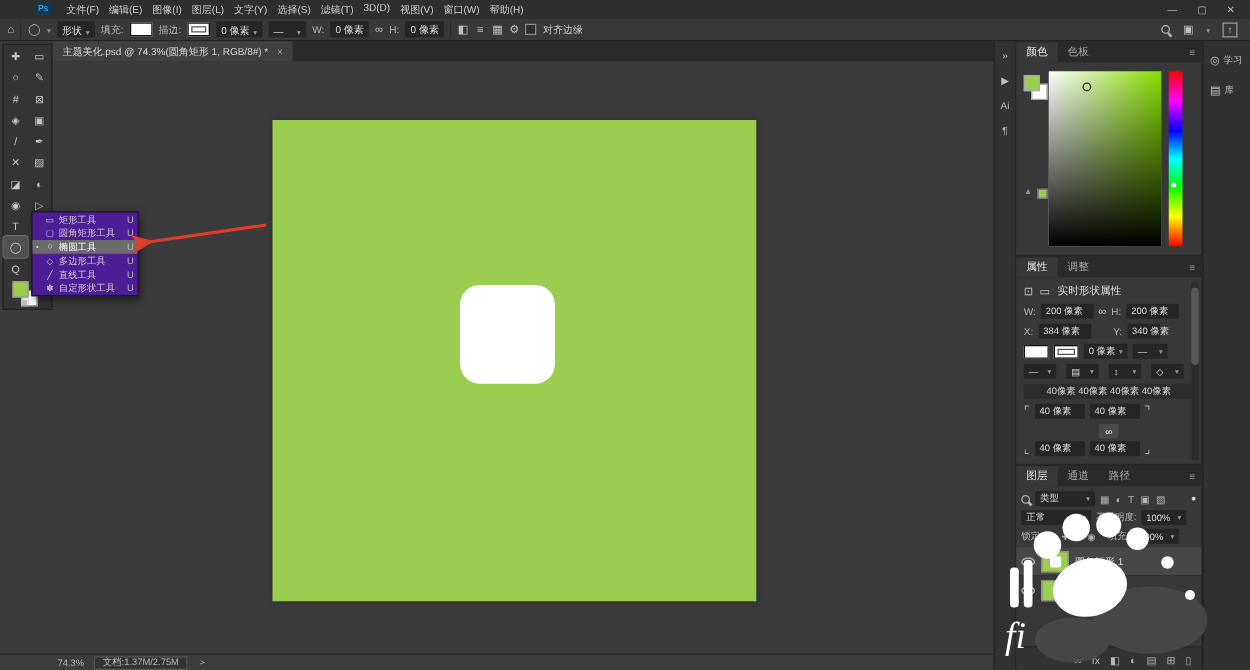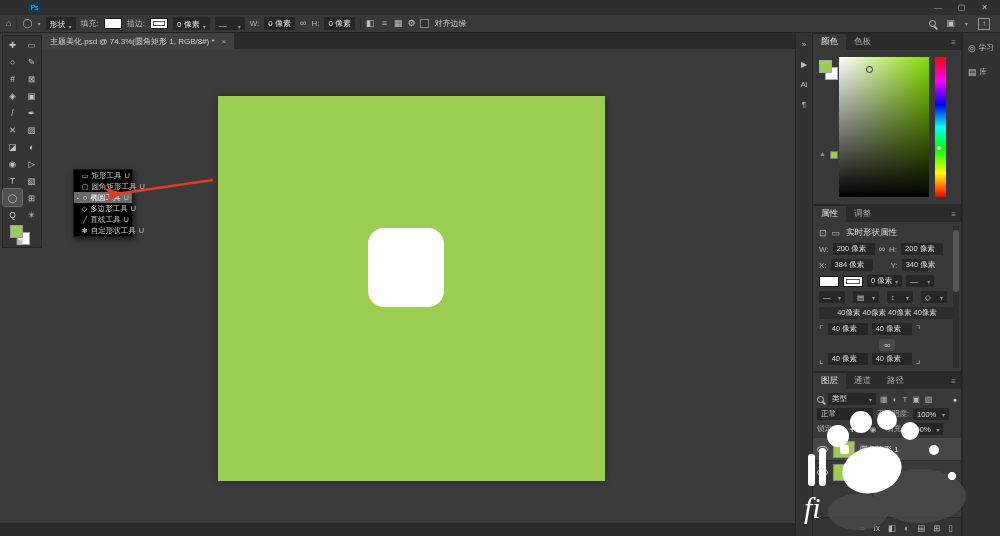--- a/index.html
+++ b/index.html
@@ -58,22 +58,22 @@
              border:1px solid #232323; z-index:4; }
   .tools { display:grid; grid-template-columns:1fr 1fr; }
   .tool { height:17px; display:flex; align-items:center; justify-content:center; font-size:8.5px; color:#c6c6c6; }
   .tool.selected { background:#515151; border-radius:2px; outline:1px solid #6e6e6e; }
   .fgswatch { position:absolute; left:7px; top:189px; width:13px; height:13px; background:var(--green);
               border:1px solid #9d9d9d; z-index:2; }
   .bgswatch { position:absolute; left:14px; top:196px; width:13px; height:13px; background:#fff; border:1px solid #9d9d9d; }
   .screenmode { position:absolute; left:13px; bottom:1px; font-size:8px; color:#bdbdbd; }
 
   
-  .flyout { position:absolute; left:25px; top:169px; width:60px; background:#000000;
-            border:1px solid #191919; box-shadow:2px 3px 6px rgba(0,0,0,.55); z-index:5;margin-left:48px; }
+  .flyout { position:absolute; left:25px; top:169px; width:86px; background:#4c1d95;
+            border:1px solid #191919; box-shadow:2px 3px 6px rgba(0,0,0,.55); z-index:5; }
   .fl-row { height:11px; display:flex; align-items:center; gap:3px; padding:0 3px; font-size:7.5px; color:#c9c9c9; }
   .fl-row.selected { background:#6b6b6b; color:#fff; }
   .fl-marker { width:4px; font-size:5px; visibility:hidden; }
   .fl-row.selected .fl-marker { visibility:visible; }
   .fl-icon { font-size:7px; width:8px; text-align:center; }
   .fl-label { flex:1; white-space:nowrap; }
   .fl-u { color:#b8b8b8; }
 
   
   .dockstrip { position:absolute; left:795px; top:33px; width:17px; height:503px; background:#323232;
@@ -131,20 +131,34 @@
              border-top:1px solid #262626; display:flex; align-items:center; justify-content:flex-end;
              gap:8px; padding-right:8px; font-size:8.5px; color:#b5b5b5; }
 </style>
 </head>
 <body>
 
 <div class="app">
 
   <div class="menubar">
     <span class="pslogo">Ps</span>
+    <div class="menus">
+
+    <span class="menu-item">文件(F)</span>
+        <span class="menu-item">编辑(E)</span>
+        <span class="menu-item">图像(I)</span>
+        <span class="menu-item">图层(L)</span>
+        <span class="menu-item">文字(Y)</span>
+        <span class="menu-item">选择(S)</span>
+        <span class="menu-item">滤镜(T)</span>
+        <span class="menu-item">3D(D)</span>
+        <span class="menu-item">视图(V)</span>
+        <span class="menu-item">窗口(W)</span>
+        <span class="menu-item">帮助(H)</span>
+      </div>
     <div class="winctl">
       <span>—</span>
       <span>▢</span>
       <span>✕</span>
     </div>
   </div>
 
   <div class="optionsbar">
     <span class="ibtn">⌂</span>
     <span class="vdiv"></span>
@@ -191,20 +205,25 @@
 
   <div class="pasteboard"></div>
   <div class="tabstrip">
     <div class="doctab">
       <span>主题美化.psd @ 74.3%(圆角矩形 1, RGB/8#) *</span>
       <span class="tabclose">×</span>
     </div>
   </div>
   <div class="artboard"></div>
   <div class="shape"></div>
+  <div class="statusbar">
+    <span>74.3%</span>
+    <span class="status-box">文档:1.37M/2.75M</span>
+    <span>＞</span>
+  </div>
 
   <div class="toolbar">
     <div class="tools">
 
     <span class="tool">✚</span>
         <span class="tool">▭</span>
         <span class="tool">○</span>
         <span class="tool">✎</span>
         <span class="tool">#</span>
         <span class="tool">⊠</span>

